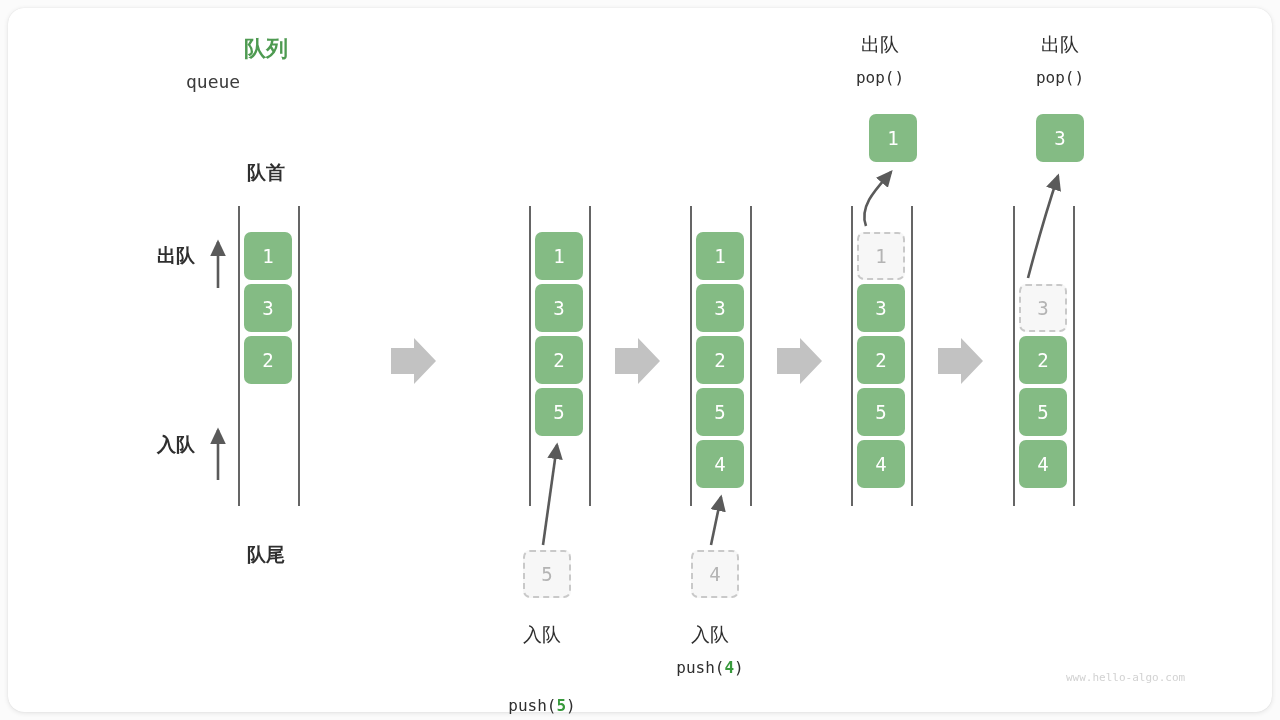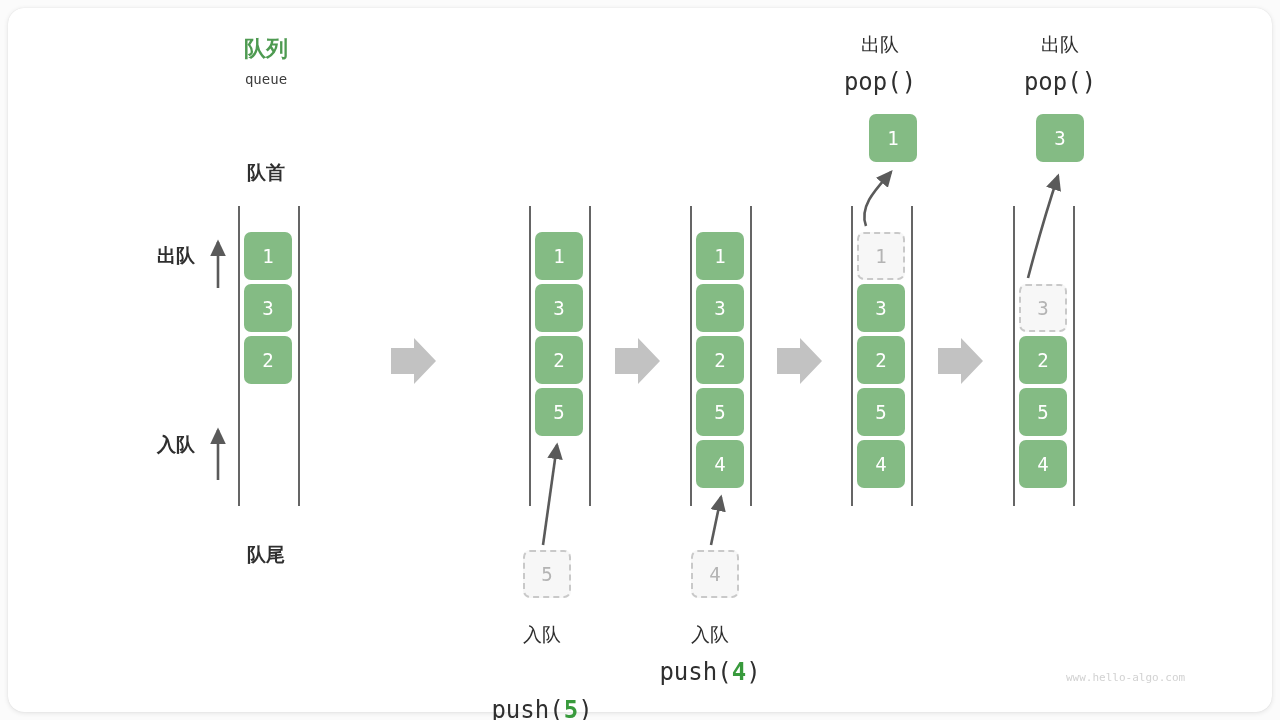--- a/index.html
+++ b/index.html
@@ -33,43 +33,42 @@
   .title-cn {
     font-family: "Liberation Sans", "DejaVu Sans", sans-serif;
     font-size: 22px;
     font-weight: bold;
     color: #4e9a51;
     text-align: center;
     white-space: nowrap;
   }
   .title-mono {
     font-family: "DejaVu Sans Mono", "Liberation Mono", monospace;
-    font-size: 14px;
+    font-size: 18px;
     color: #3c3c3c;
-    text-align: center;
     white-space: nowrap;
   }
   .label-cn {
     font-family: "Liberation Sans", "DejaVu Sans", sans-serif;
     font-size: 19px;
     font-weight: bold;
     color: #2f2f2f;
     text-align: center;
     white-space: nowrap;
   }
   .op-cn {
     font-family: "Liberation Sans", "DejaVu Sans", sans-serif;
     font-size: 19px;
     color: #2f2f2f;
     text-align: center;
     white-space: nowrap;
   }
   .op-mono {
     font-family: "DejaVu Sans Mono", "Liberation Mono", monospace;
-    font-size: 24px;
+    font-size: 16px;
     color: #2f2f2f;
     text-align: center;
     white-space: nowrap;
   }
   .op-mono .val { color: #389a3c; font-weight: bold; }
   .watermark {
     font-family: "DejaVu Sans Mono", "Liberation Mono", monospace;
     font-size: 11px;
     color: #d2d2d2;
     white-space: nowrap;

